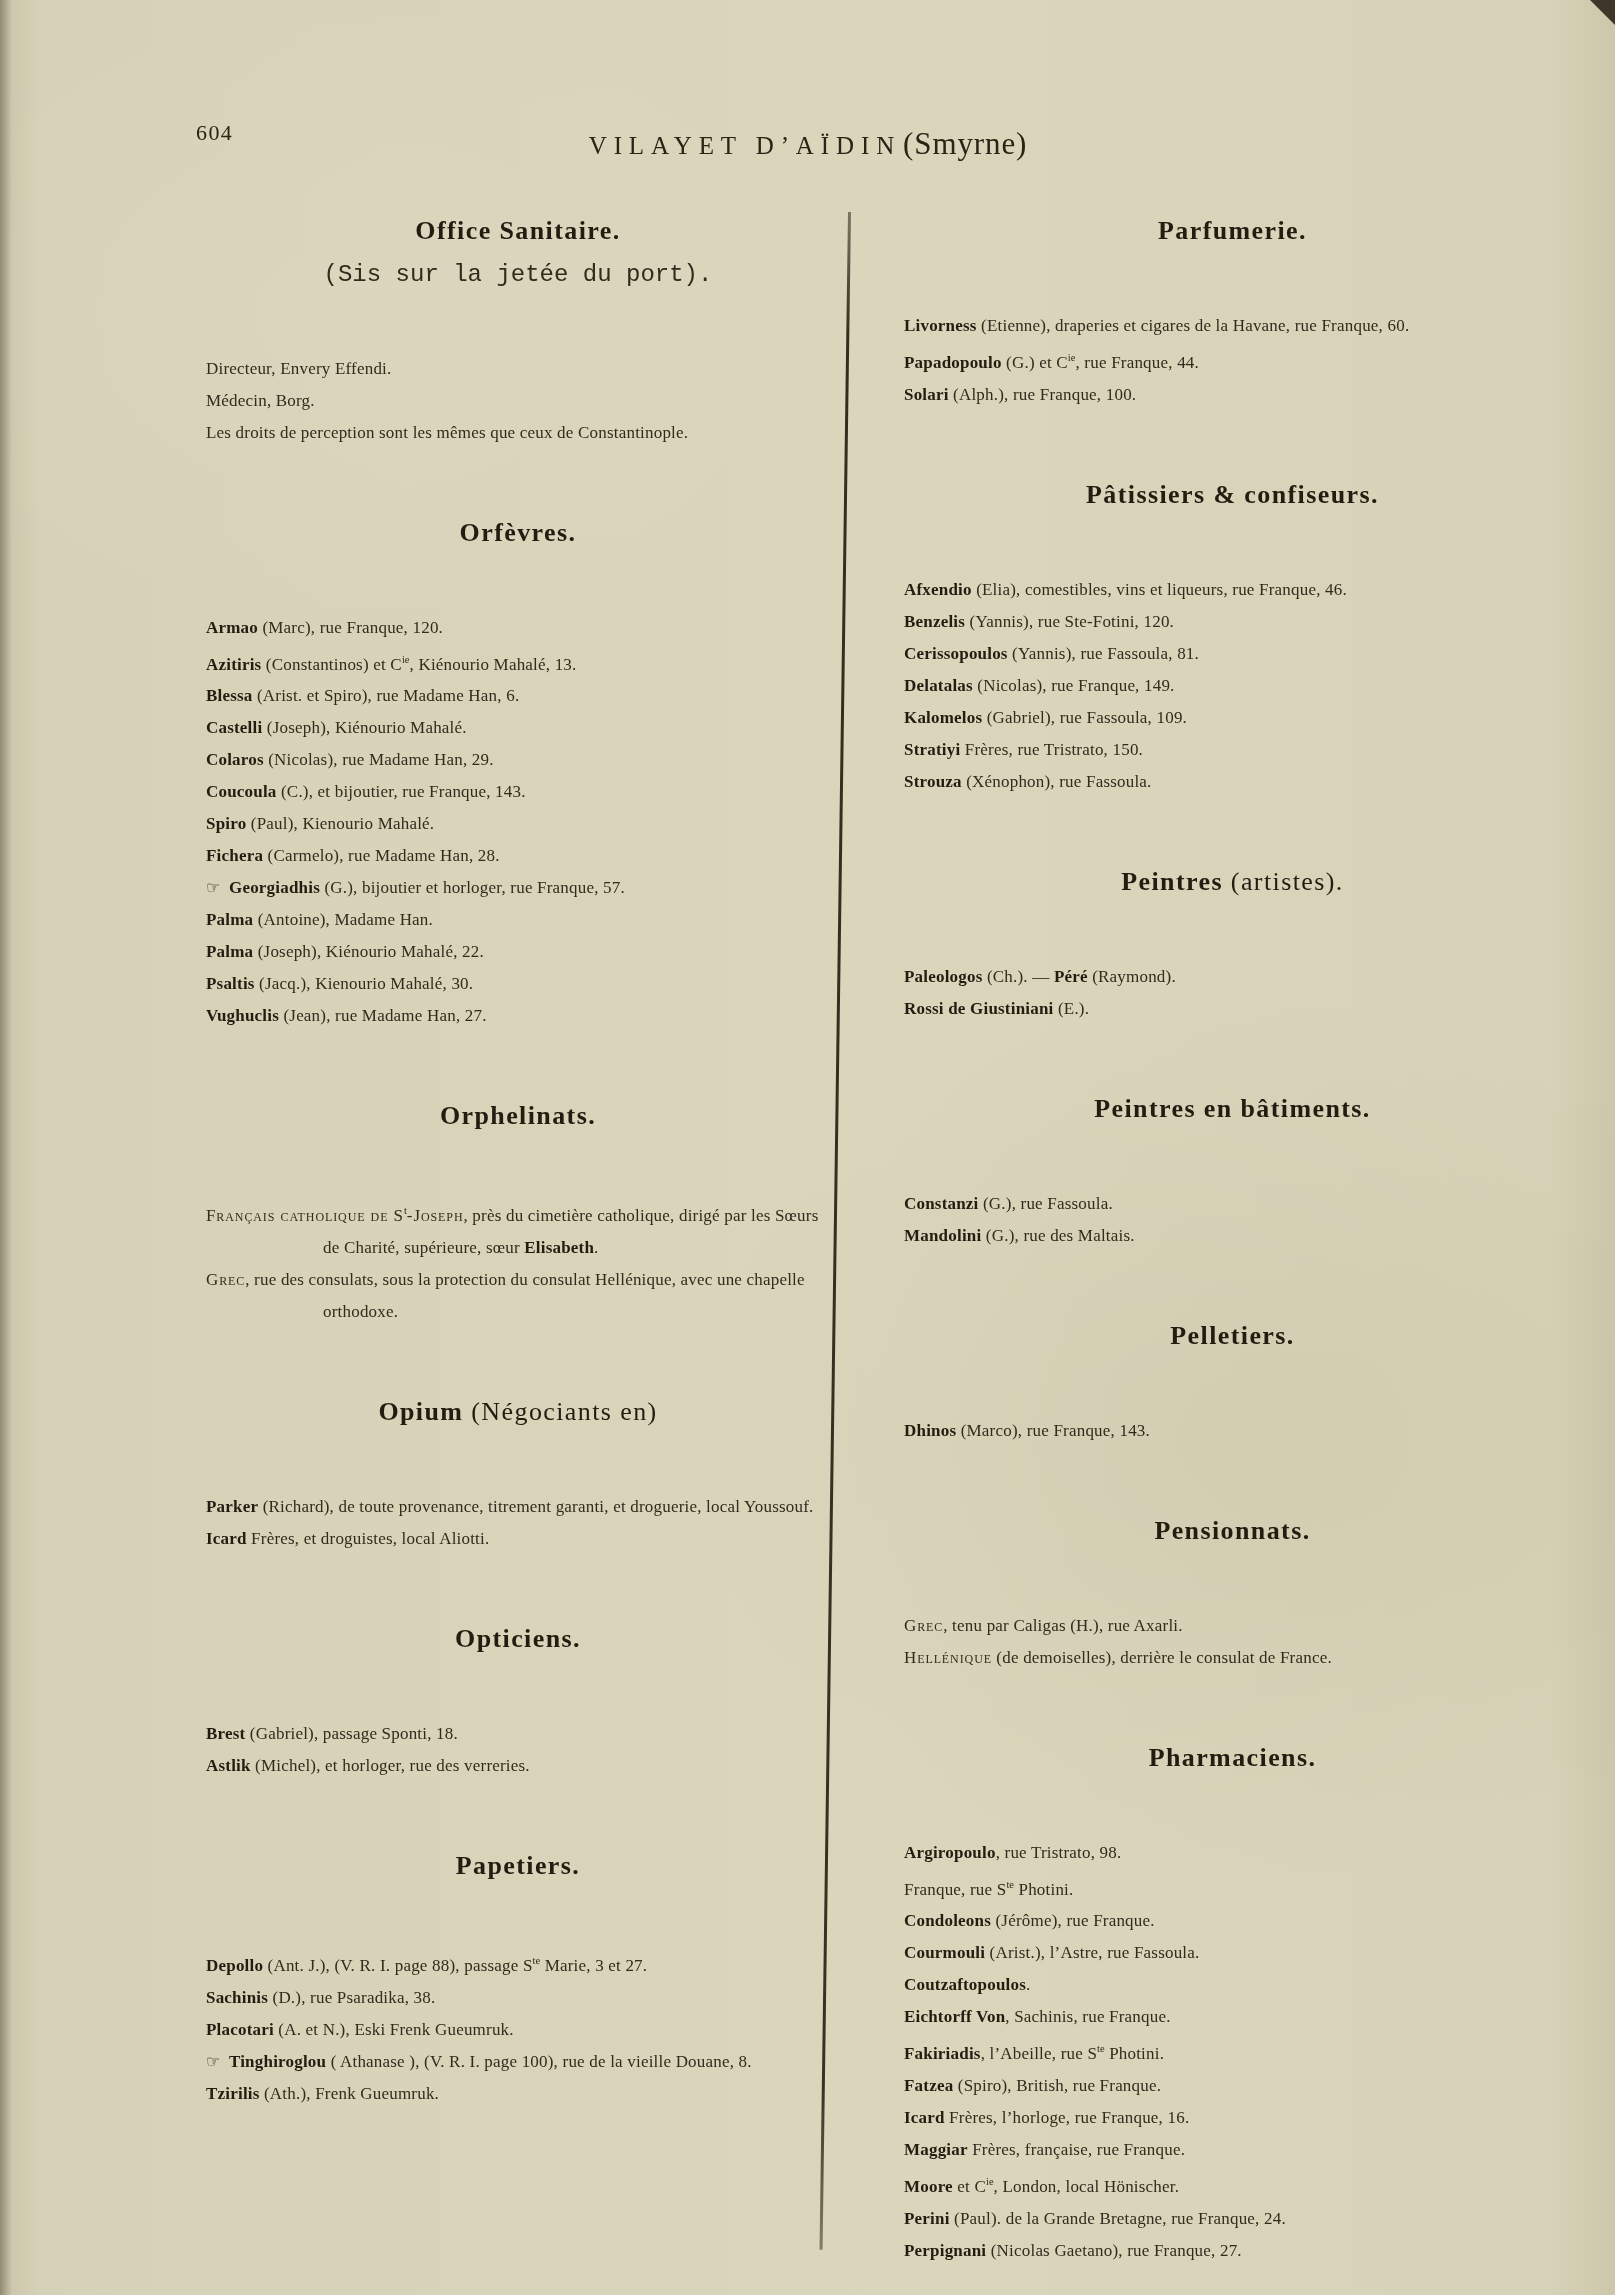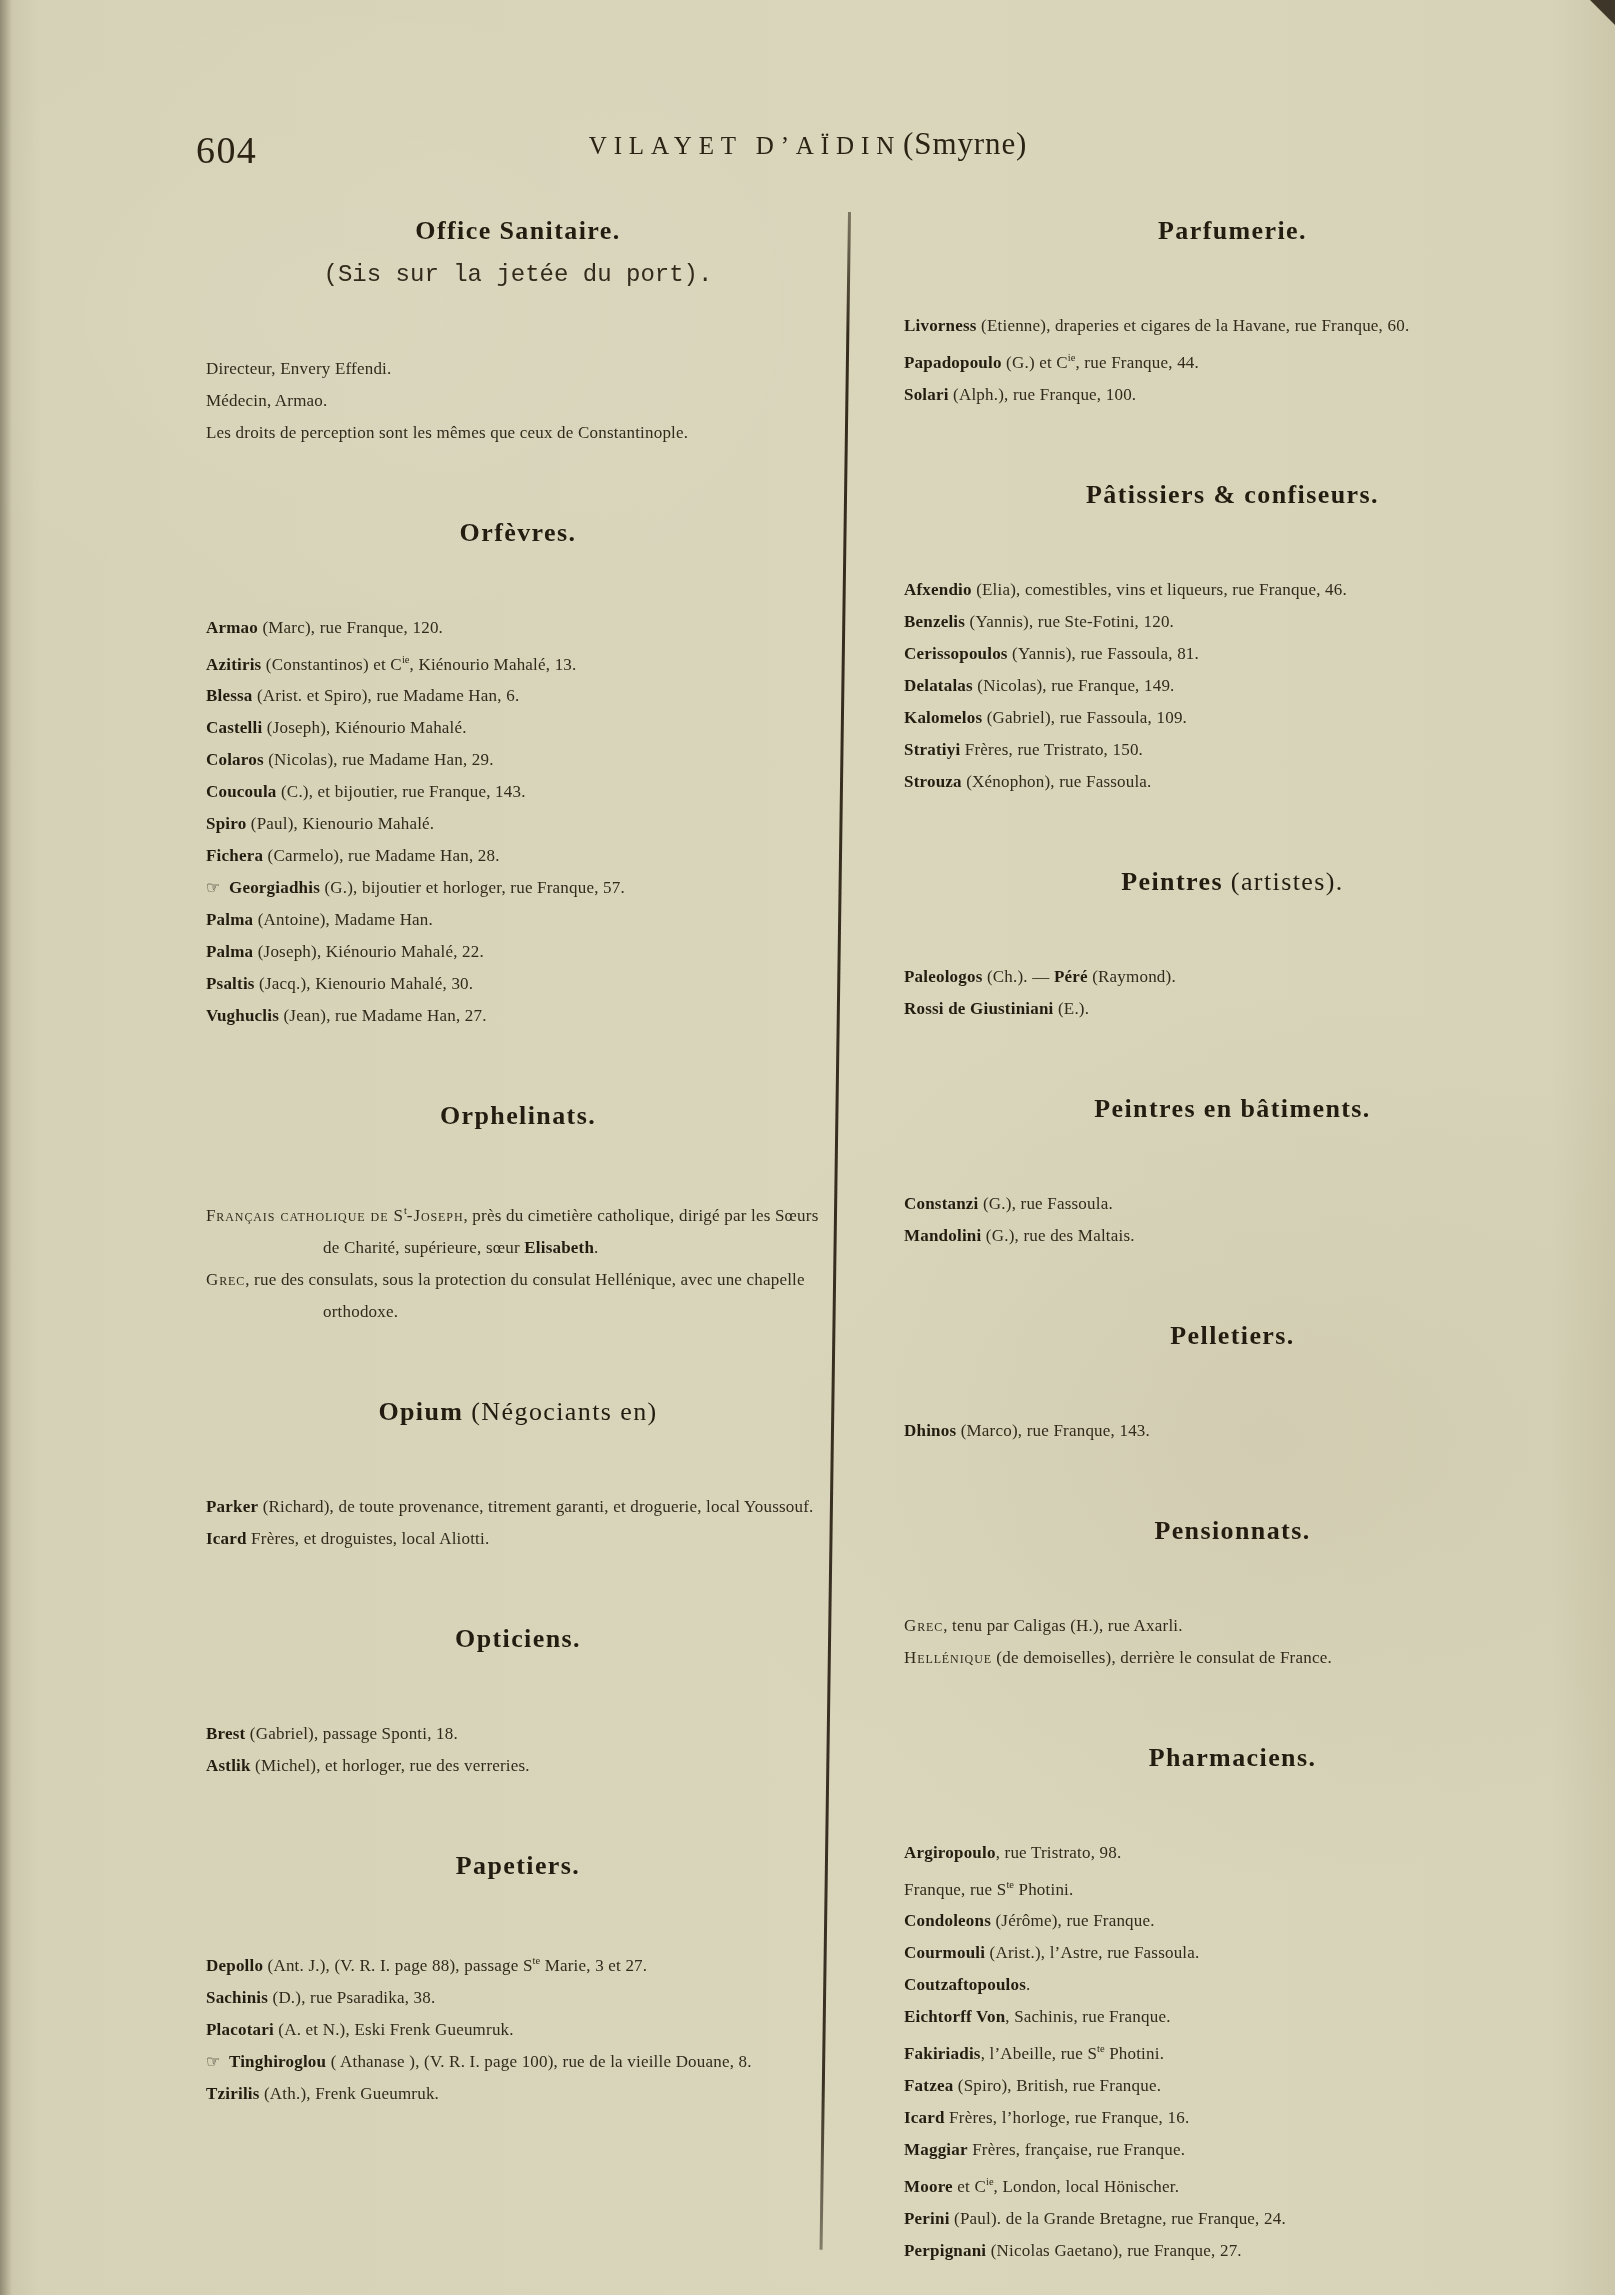--- a/index.html
+++ b/index.html
@@ -20,22 +20,22 @@
   }
   .corner-mark {
     position:absolute; top:0; right:0;
     width:0; height:0;
     border-style:solid;
     border-width:0 25px 25px 0;
     border-color:transparent #241d12 transparent transparent;
     opacity:.85;
   }
   .pageno {
-    position:absolute; left:196px; top:128px;
-    font-size:38px; letter-spacing:1.4px; color:#2c2315;
+    position:absolute; left:196px; top:120px;
+    font-size:22px; letter-spacing:1.4px; color:#2c2315;
   }
   .title {
     position:absolute; left:404px; top:126px; width:808px;
     text-align:center; white-space:nowrap; color:#2c2315;
   }
   .title .main { font-size:25px; letter-spacing:6.9px; }
   .title .paren { font-size:31px; letter-spacing:0.9px; }
   .divider {
     position:absolute; left:848px; top:212px;
     width:3.2px; height:2038px;
@@ -88,21 +88,21 @@
 </div>
 
 <div class="divider"></div>
 
 <div class="col col-left">
     <div class="section has-sub">
       <h2 class="heading"><span class="b">Office Sanitaire.</span></h2>
       <p class="sub">(Sis sur la jetée du port).</p>
       <div>
         <p class="entry"><span class="i">Directeur</span><span>, Envery Effendi.</span></p>
-        <p class="entry"><span class="i">Médecin</span><span>, Armao.</span></p>
+        <p class="entry"><span class="i">Médecin</span><span>, Borg.</span></p>
         <p class="entry"><span class="i">Les droits de perception sont les mêmes que ceux de Constantinople.</span></p>
       </div>
     </div>
     <div class="section">
       <h2 class="heading"><span class="b">Orfèvres.</span></h2>
       <div>
         <p class="entry"><span class="b">Armao</span><span> (Marc), rue Franque, 120.</span></p>
         <p class="entry"><span class="b">Azitiris</span><span> (Constantinos) et C</span><span class="sup">ie</span><span>, Kiénourio Mahalé, 13.</span></p>
         <p class="entry"><span class="b">Blessa</span><span> (Arist. et Spiro), rue Madame Han, 6.</span></p>
         <p class="entry"><span class="b">Castelli</span><span> (Joseph), Kiénourio Mahalé.</span></p>

